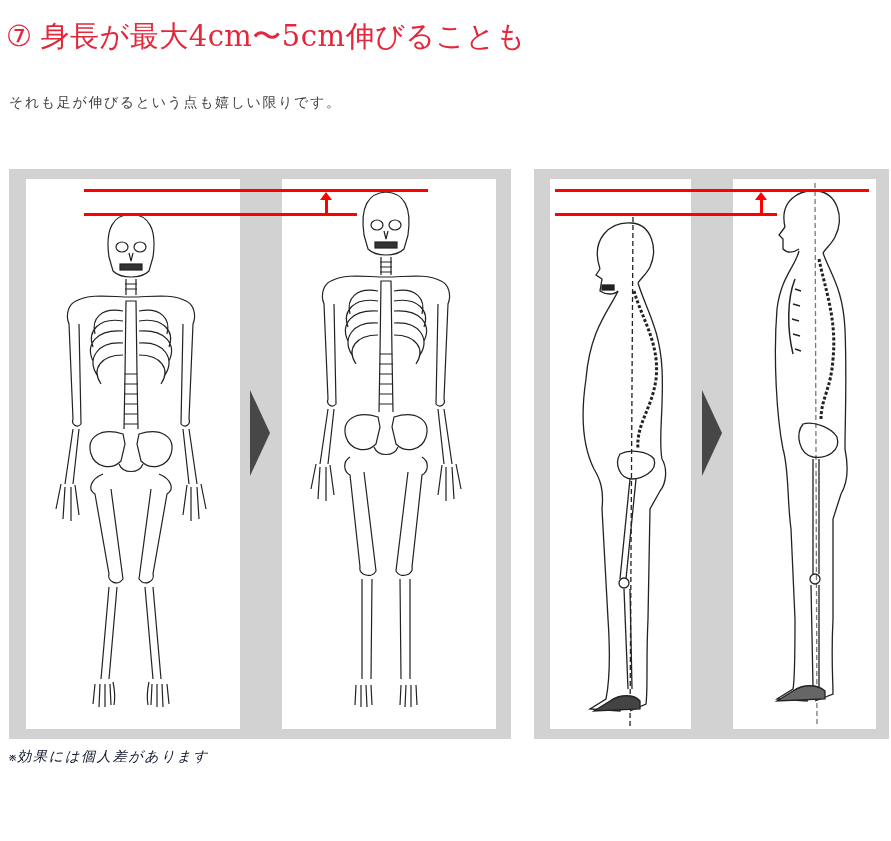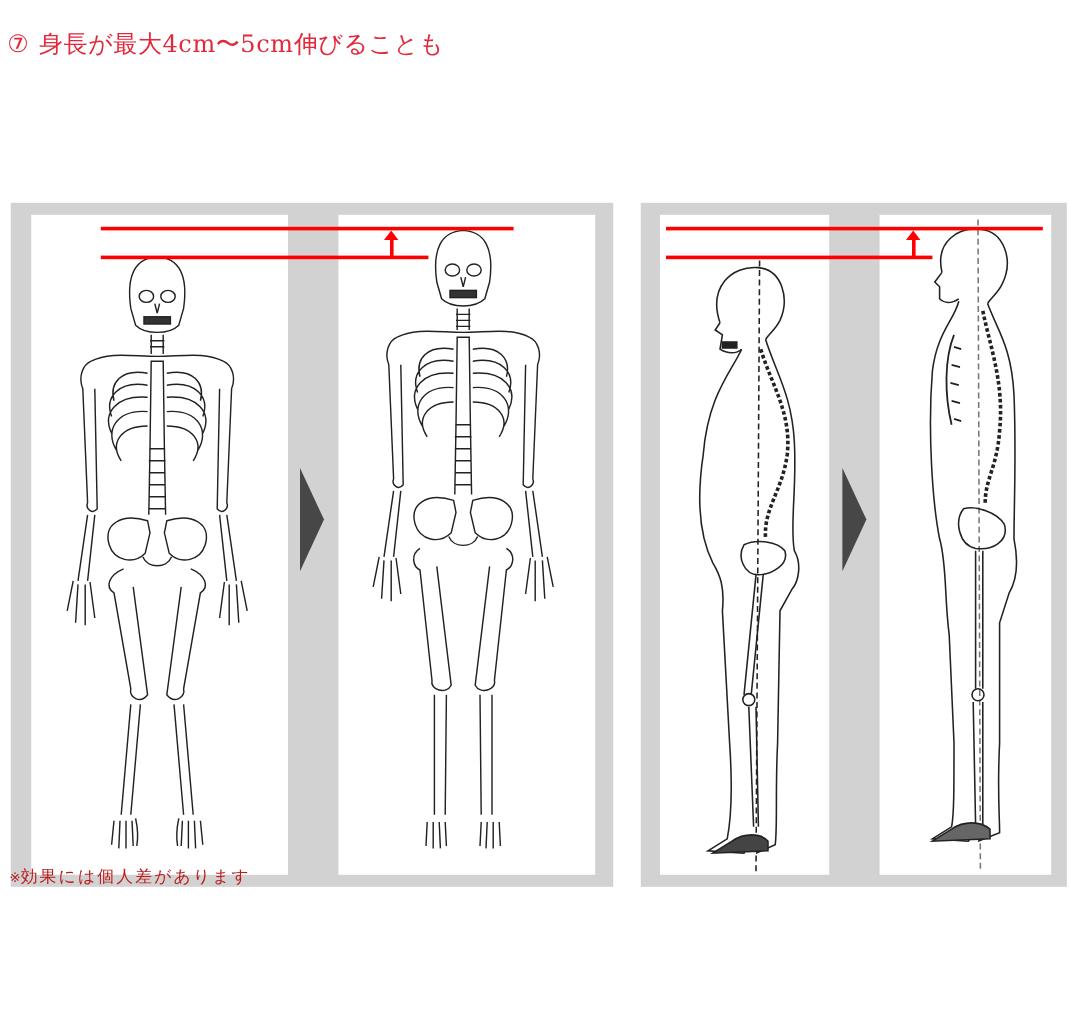--- a/index.html
+++ b/index.html
@@ -1,38 +1,39 @@
 <!DOCTYPE html>
 <html><head>
 <meta charset="utf-8">
 <style>
   html, body { margin:0; padding:0; background:#ffffff; }
   body { width:891px; height:841px; position:relative; overflow:hidden; font-family:"DejaVu Sans", sans-serif; }
-  .title { position:absolute; left:6px; top:14px; margin:0; font-family:"DejaVu Serif", "Liberation Serif", serif; font-weight:normal; font-size:20px; line-height:44px; letter-spacing:0.5px; white-space:nowrap; }
+  .title { position:absolute; left:6px; top:14px; margin:0; font-family:"DejaVu Serif", "Liberation Serif", serif; font-weight:normal; font-size:29px; line-height:44px; letter-spacing:0.5px; white-space:nowrap; }
   .title .num { margin-right:8px; }
   .desc { position:absolute; left:9px; top:90px; font-size:14px; line-height:24px; color:#444; letter-spacing:1.6px; }
   .desc p { margin:0; white-space:nowrap; }
   .panel { position:absolute; top:169px; height:570px; background:#d2d2d2; }
   .card { position:absolute; top:10px; height:550px; background:#fff; overflow:hidden; }
   .card svg { position:absolute; left:0; top:0; }
   .arrow { position:absolute; width:0; height:0; border-top:43px solid transparent; border-bottom:43px solid transparent; border-left:20px solid #474747; }
   .redline { position:absolute; height:3px; background:#ff0000; }
   .upbar { position:absolute; width:3px; background:#ff0000; }
   .uphead { position:absolute; width:0; height:0; border-left:6px solid transparent; border-right:6px solid transparent; border-bottom:8px solid #ff0000; }
-  .note { position:absolute; left:8px; top:720px; font-size:14px; line-height:22px; color:#b91c1c; letter-spacing:1.8px; }
+  .note { position:absolute; left:8px; top:745px; font-size:14px; line-height:22px; color:#0f172a; letter-spacing:1.8px;font-style:italic; }
   .note .mark { font-size:11px; letter-spacing:0; }
 </style>
 </head>
 <body>
 
 <h1 class="title" style="color:#e3283c">
   <span class="num">⑦</span><span>身長が最大4cm〜5cm伸びることも</span>
 </h1>
 
 <div class="desc">
+  <p>それも足が伸びるという点も嬉しい限りです。</p>
 </div>
 
 <div class="panel" style="left:9px; width:502px;">
   <div class="card" style="left:17px; width:214px;">
     <svg width="214" height="550" viewBox="0 0 214 550" fill="none" stroke="#222" stroke-width="1.2">
       <g transform="translate(105,0)">
 
         <path d="M-22,78 C-26,50 -18,36 0,35 C18,36 26,50 22,78 L18,92 C10,100 -10,100 -18,92 Z"></path>
         <ellipse cx="-9" cy="68" rx="6" ry="5"></ellipse>
           <ellipse cx="9" cy="68" rx="6" ry="5"></ellipse>

